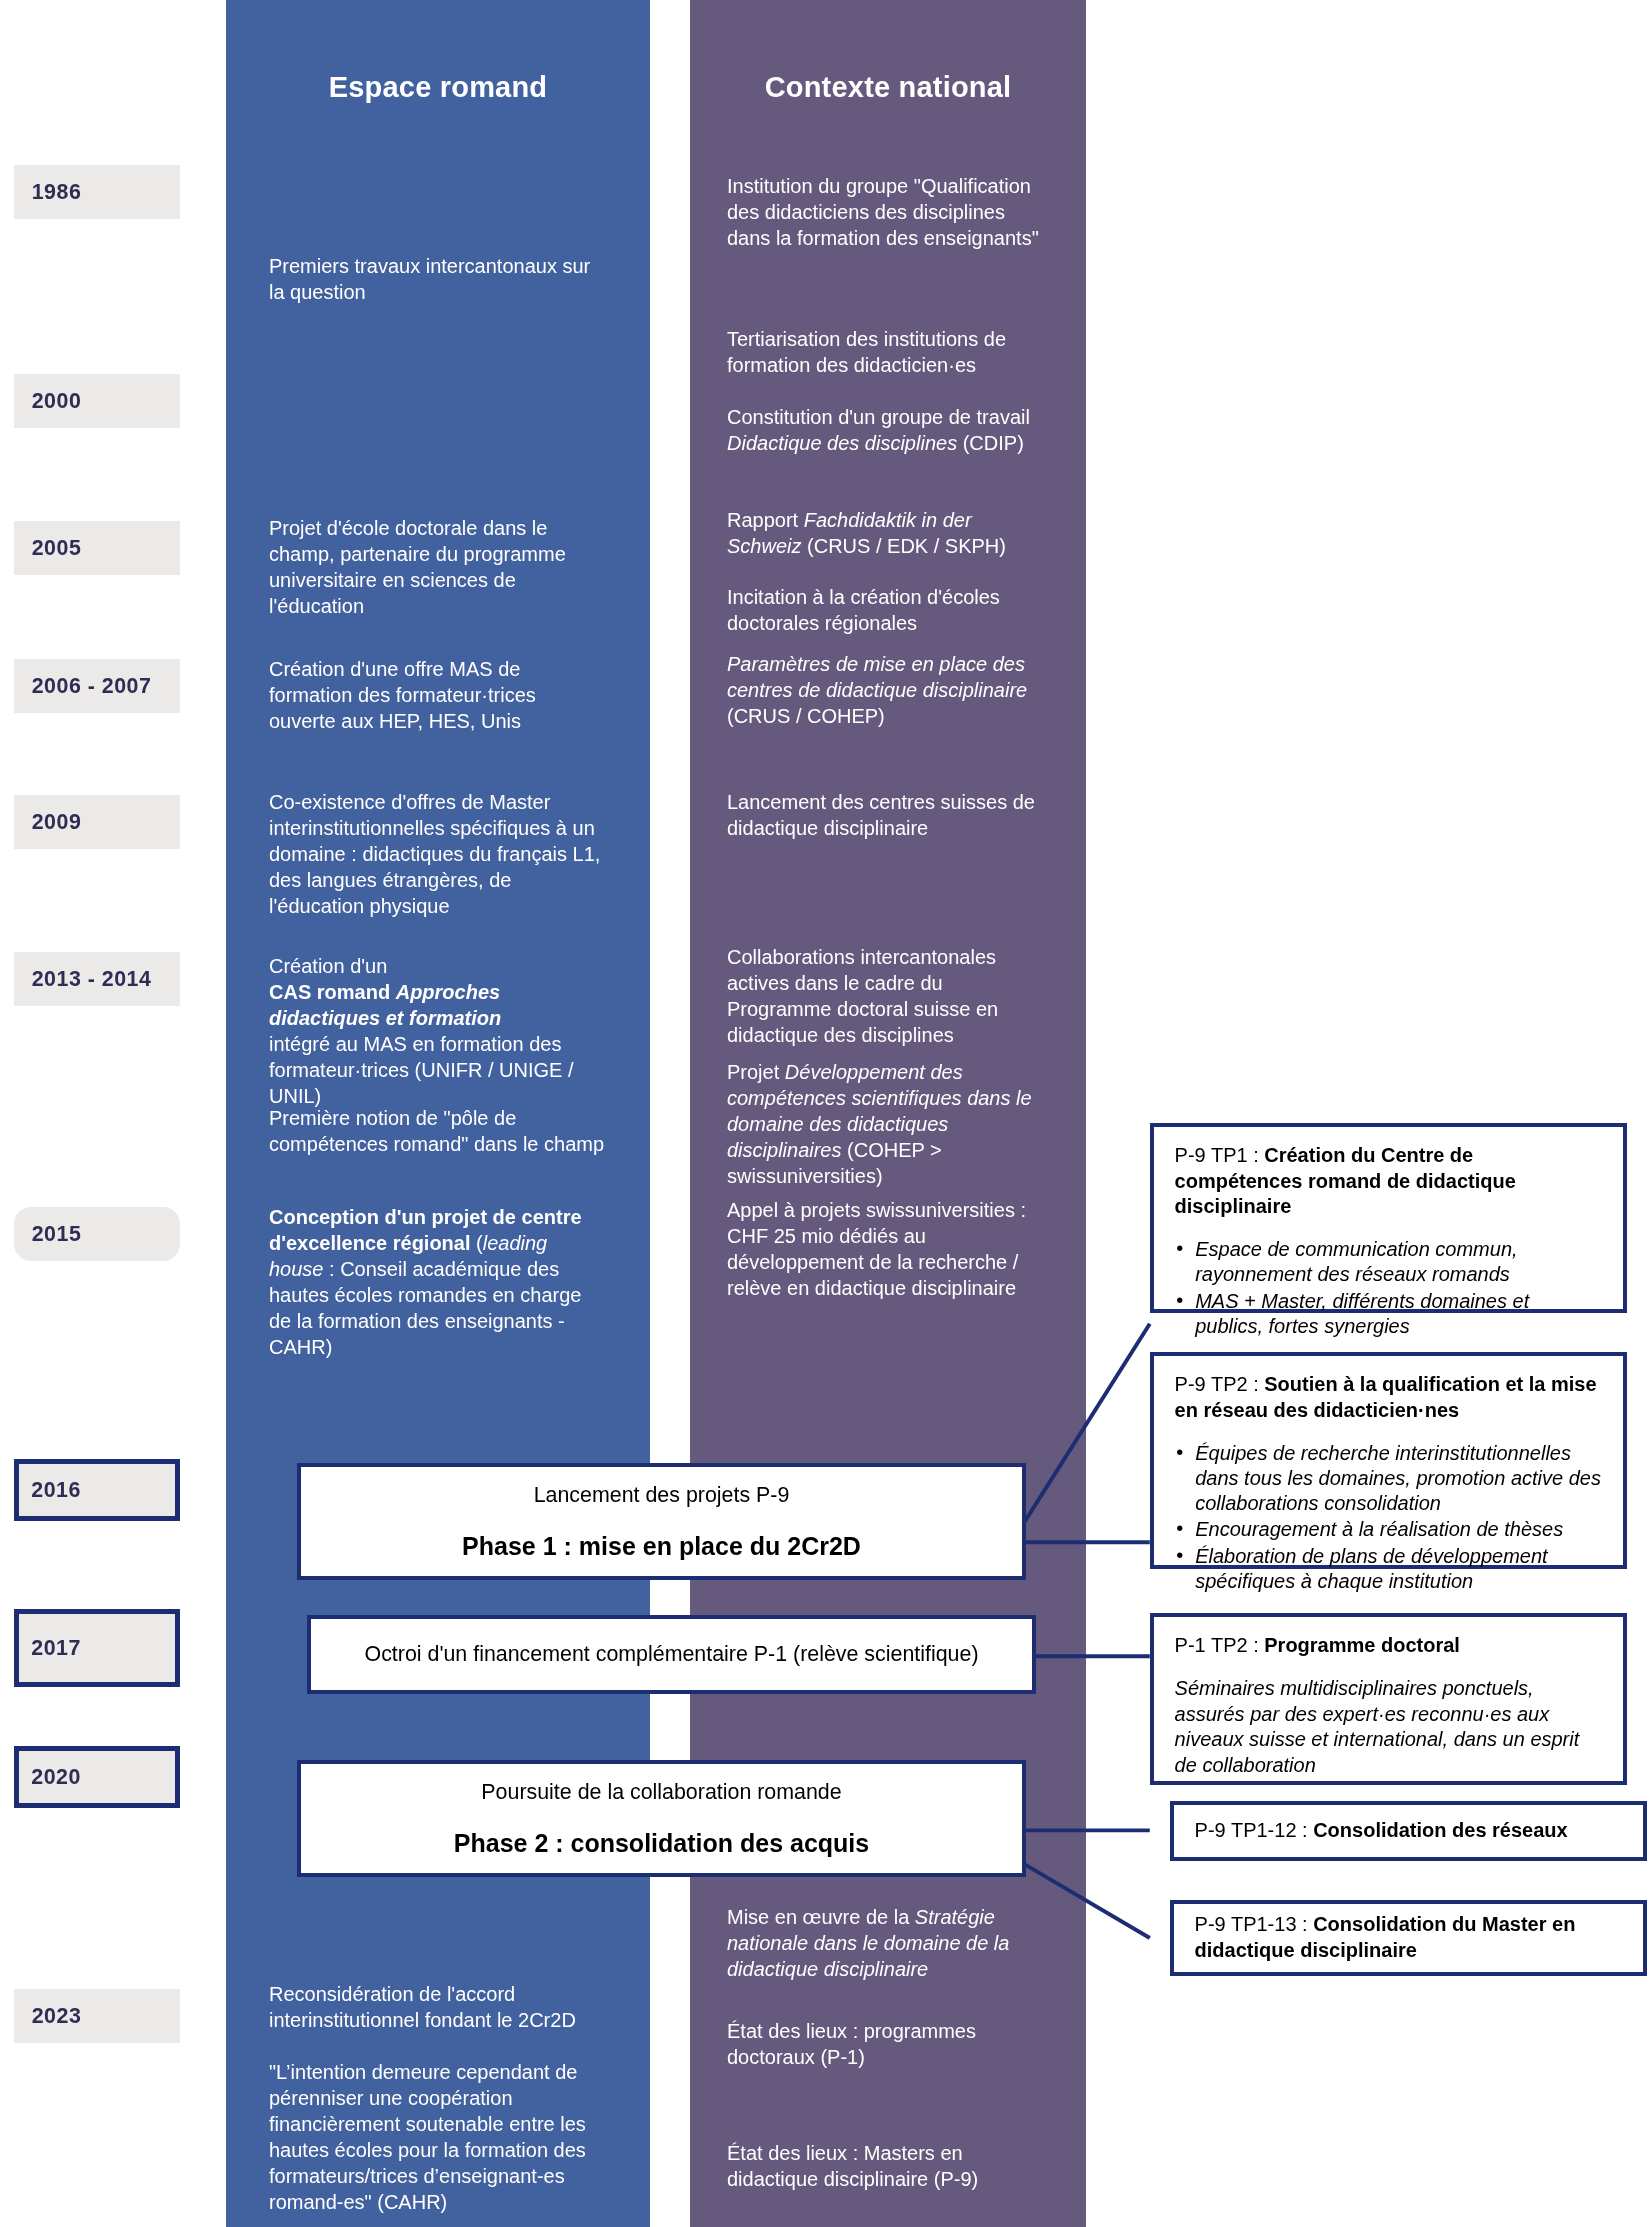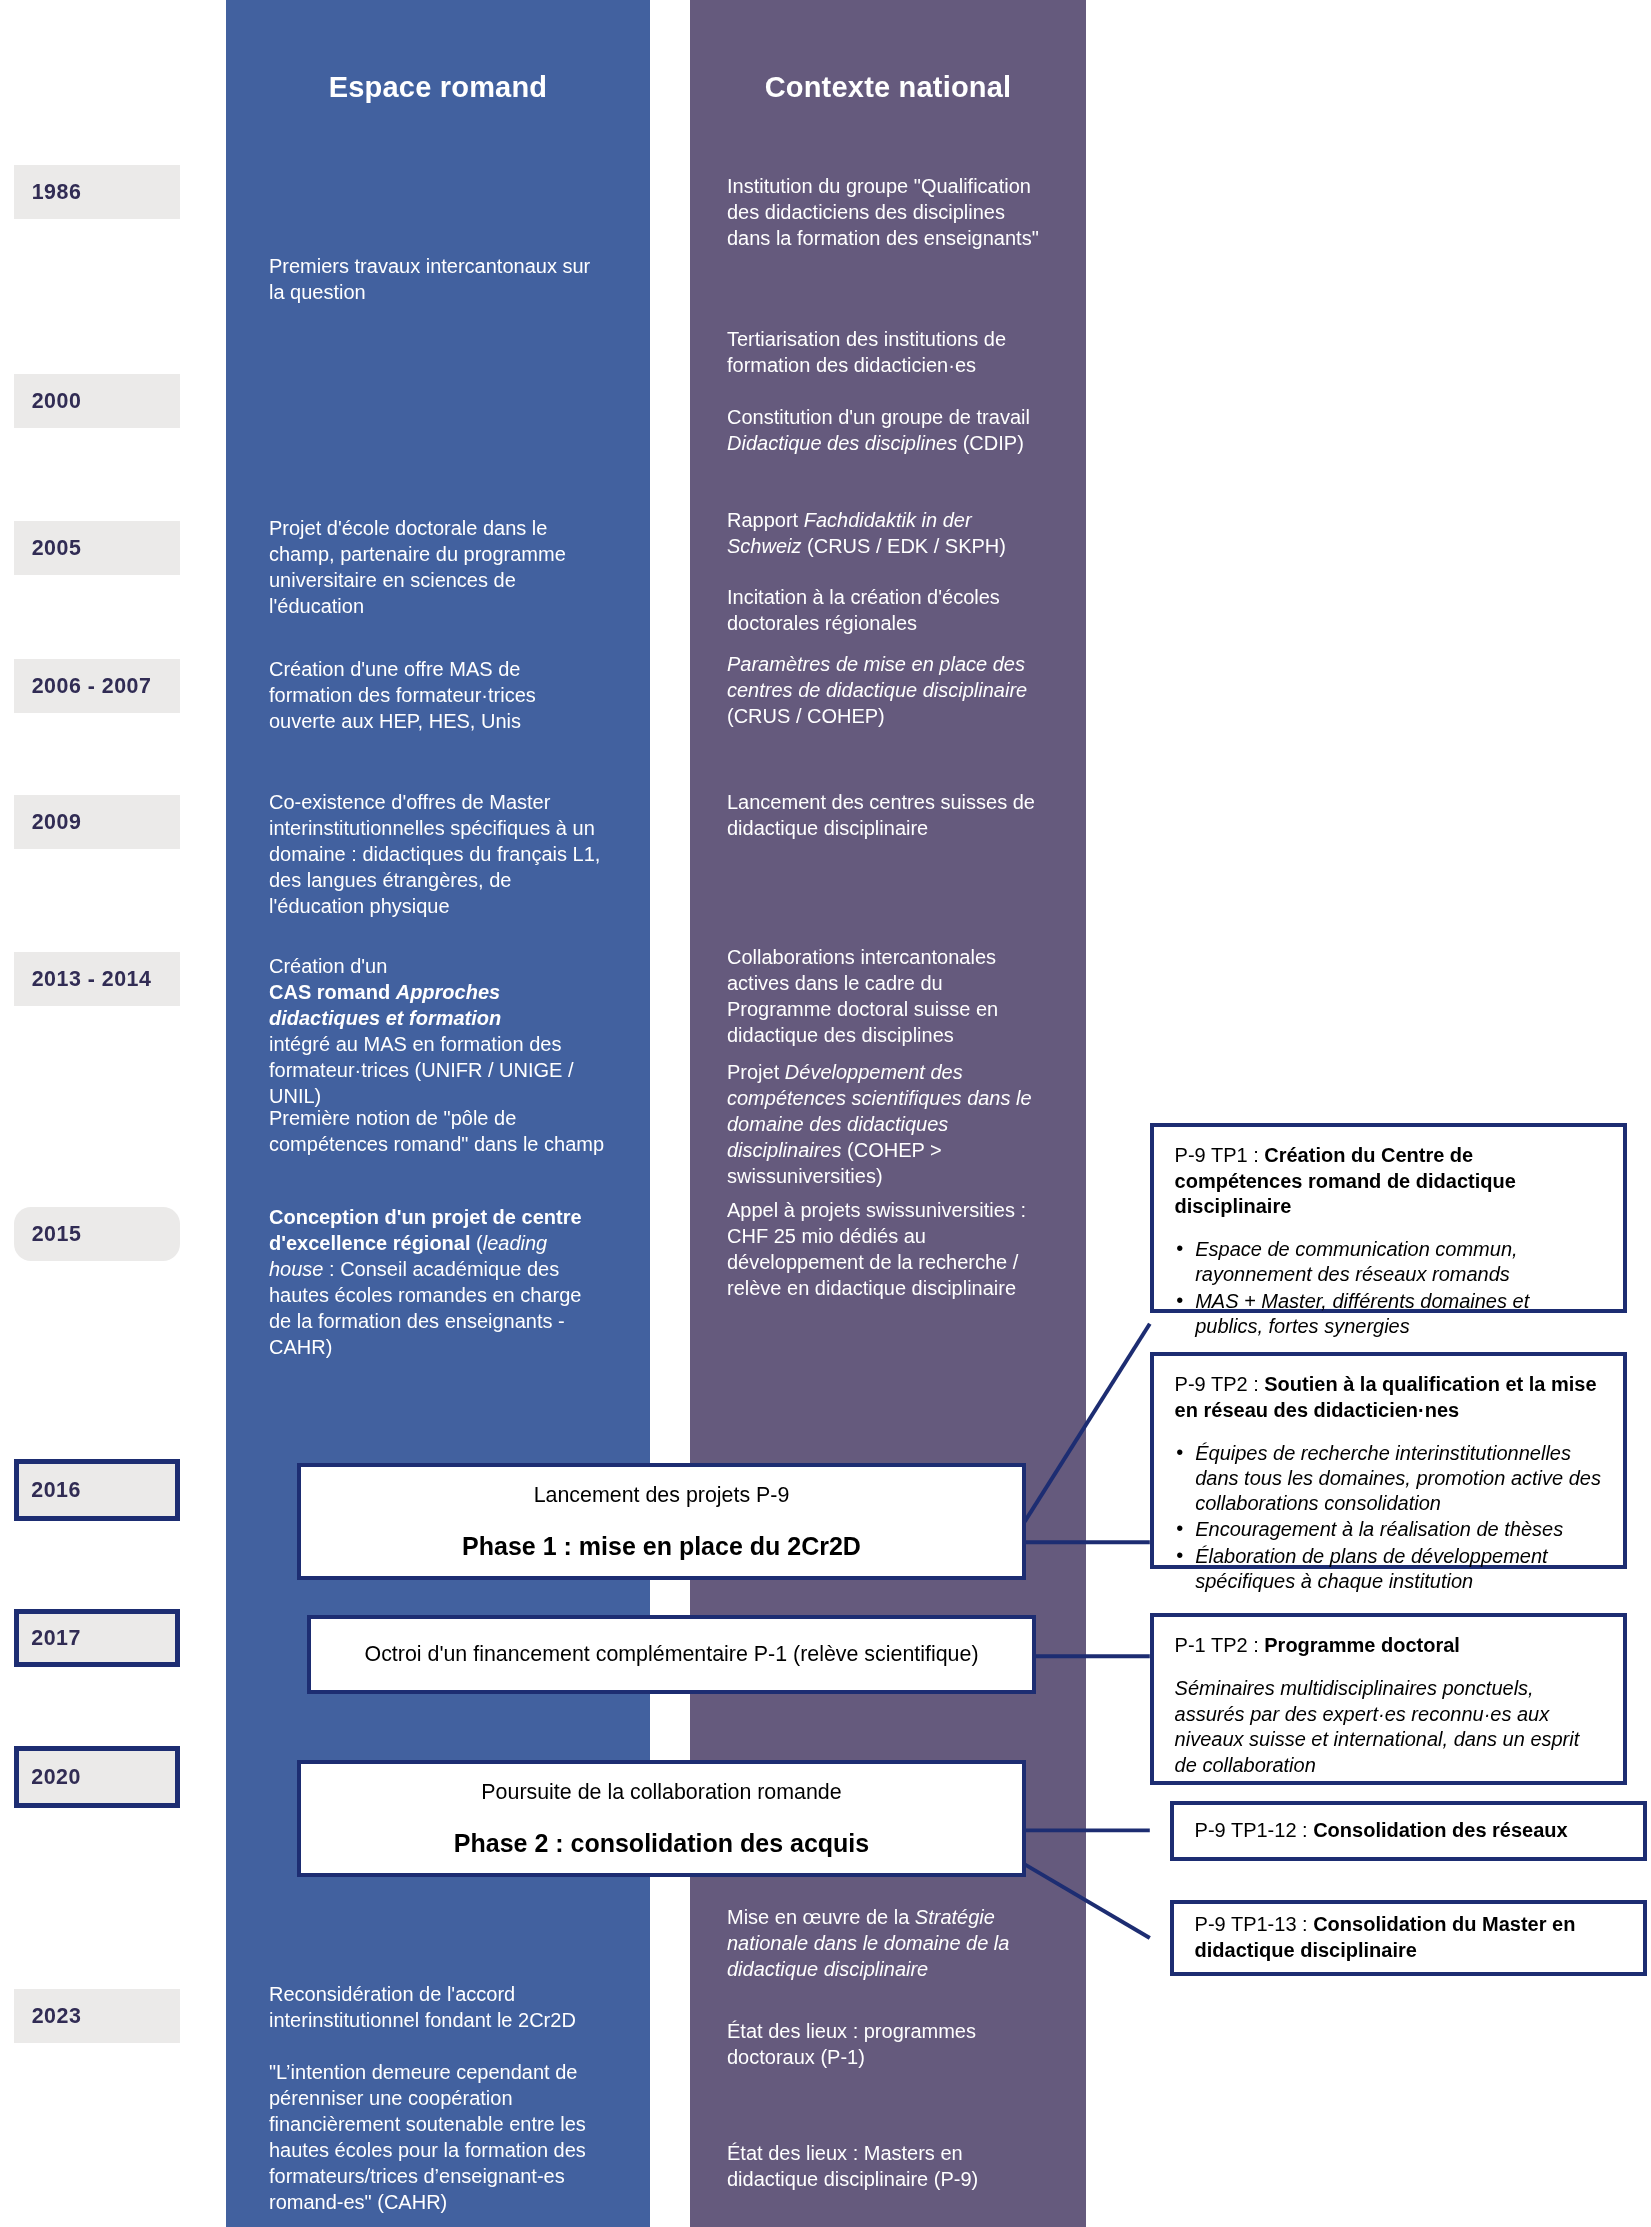--- a/index.html
+++ b/index.html
@@ -151,21 +151,21 @@
   </div>
 <div class="year" style="top:952px;height:54px;">
     <span>2013 - 2014</span>
   </div>
 <div class="year" style="top:1207px;height:54px;border-radius:17px;">
     <span>2015</span>
   </div>
 <div class="year framed" style="top:1459px;height:62px;">
     <span>2016</span>
   </div>
-<div class="year framed" style="top:1609px;height:58px;">
+<div class="year framed" style="top:1609px;height:78px;">
     <span>2017</span>
   </div>
 <div class="year framed" style="top:1746px;height:62px;">
     <span>2020</span>
   </div>
 <div class="year" style="top:1989px;height:54px;">
     <span>2023</span>
   </div>
 
 <div class="entry r" style="top:253px;">Premiers travaux intercantonaux sur la question</div>

